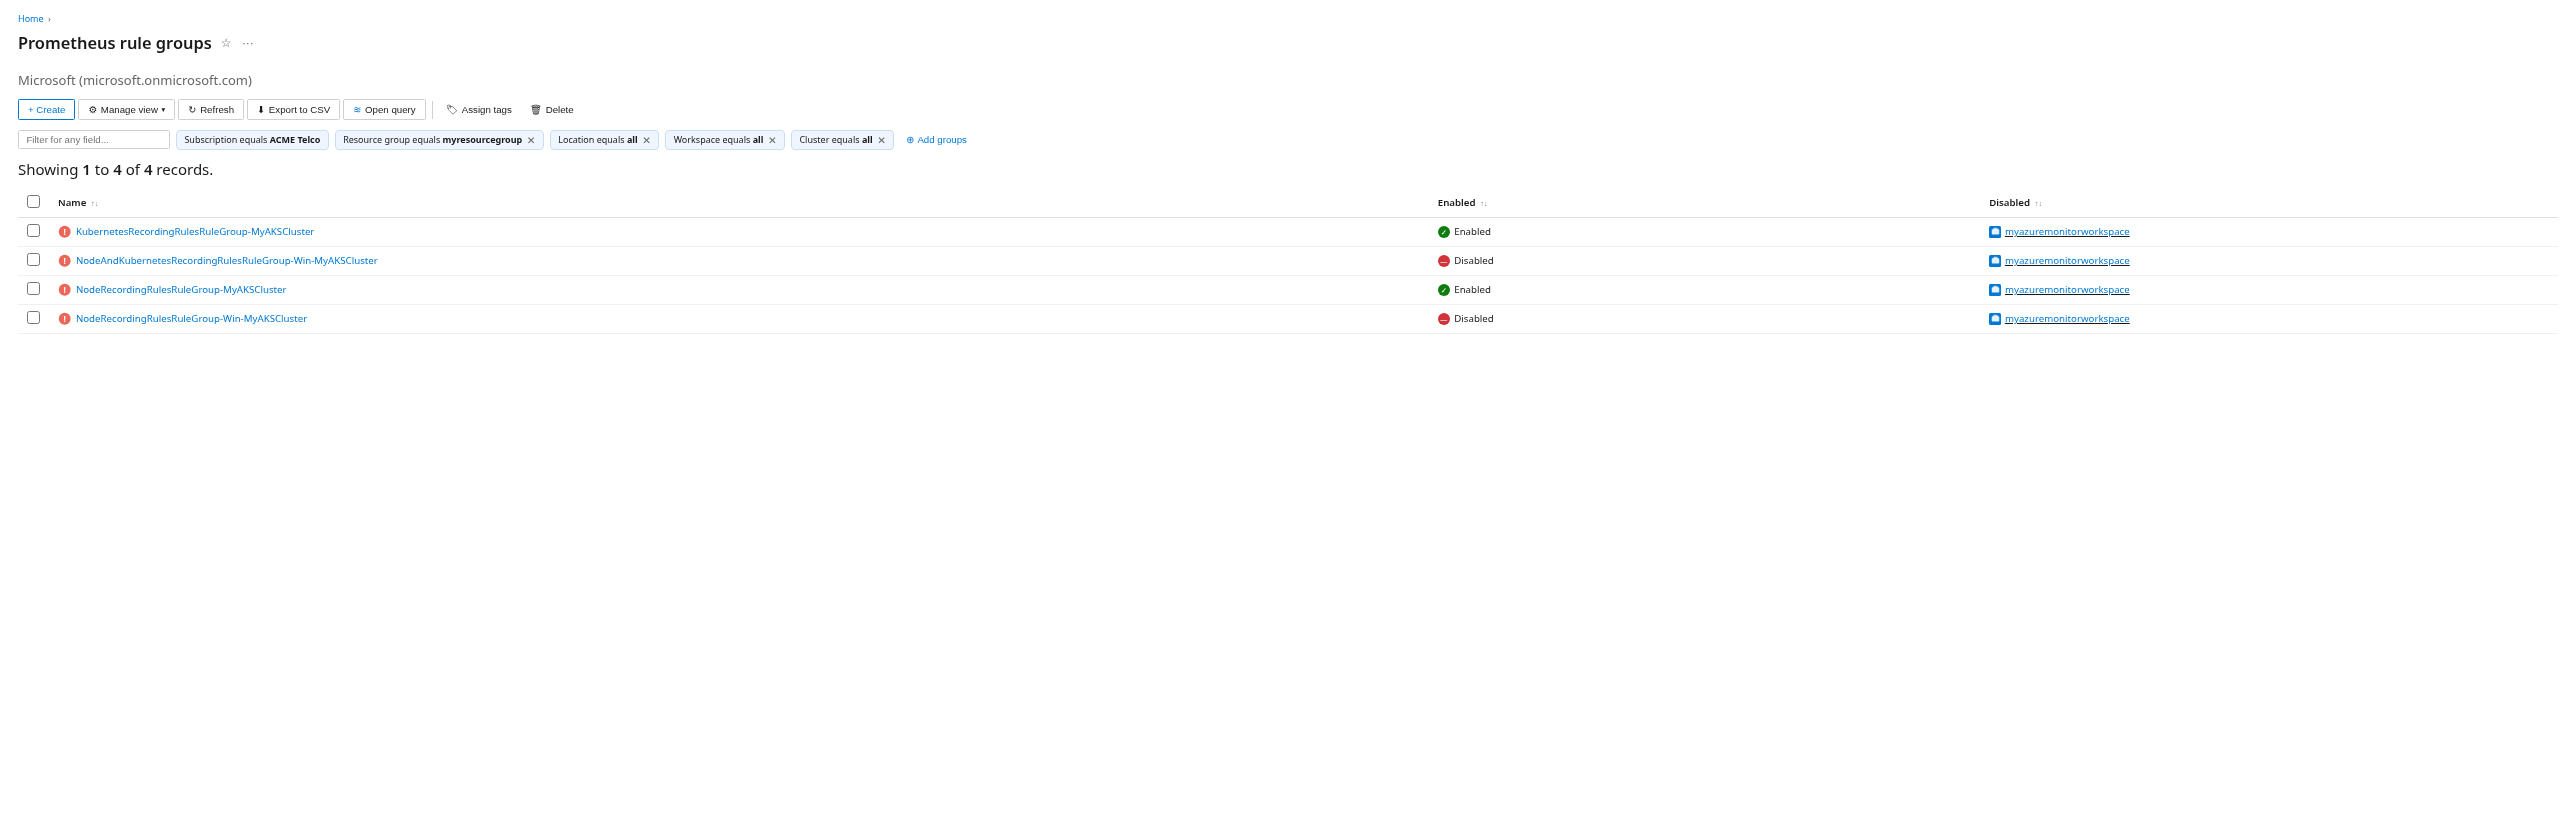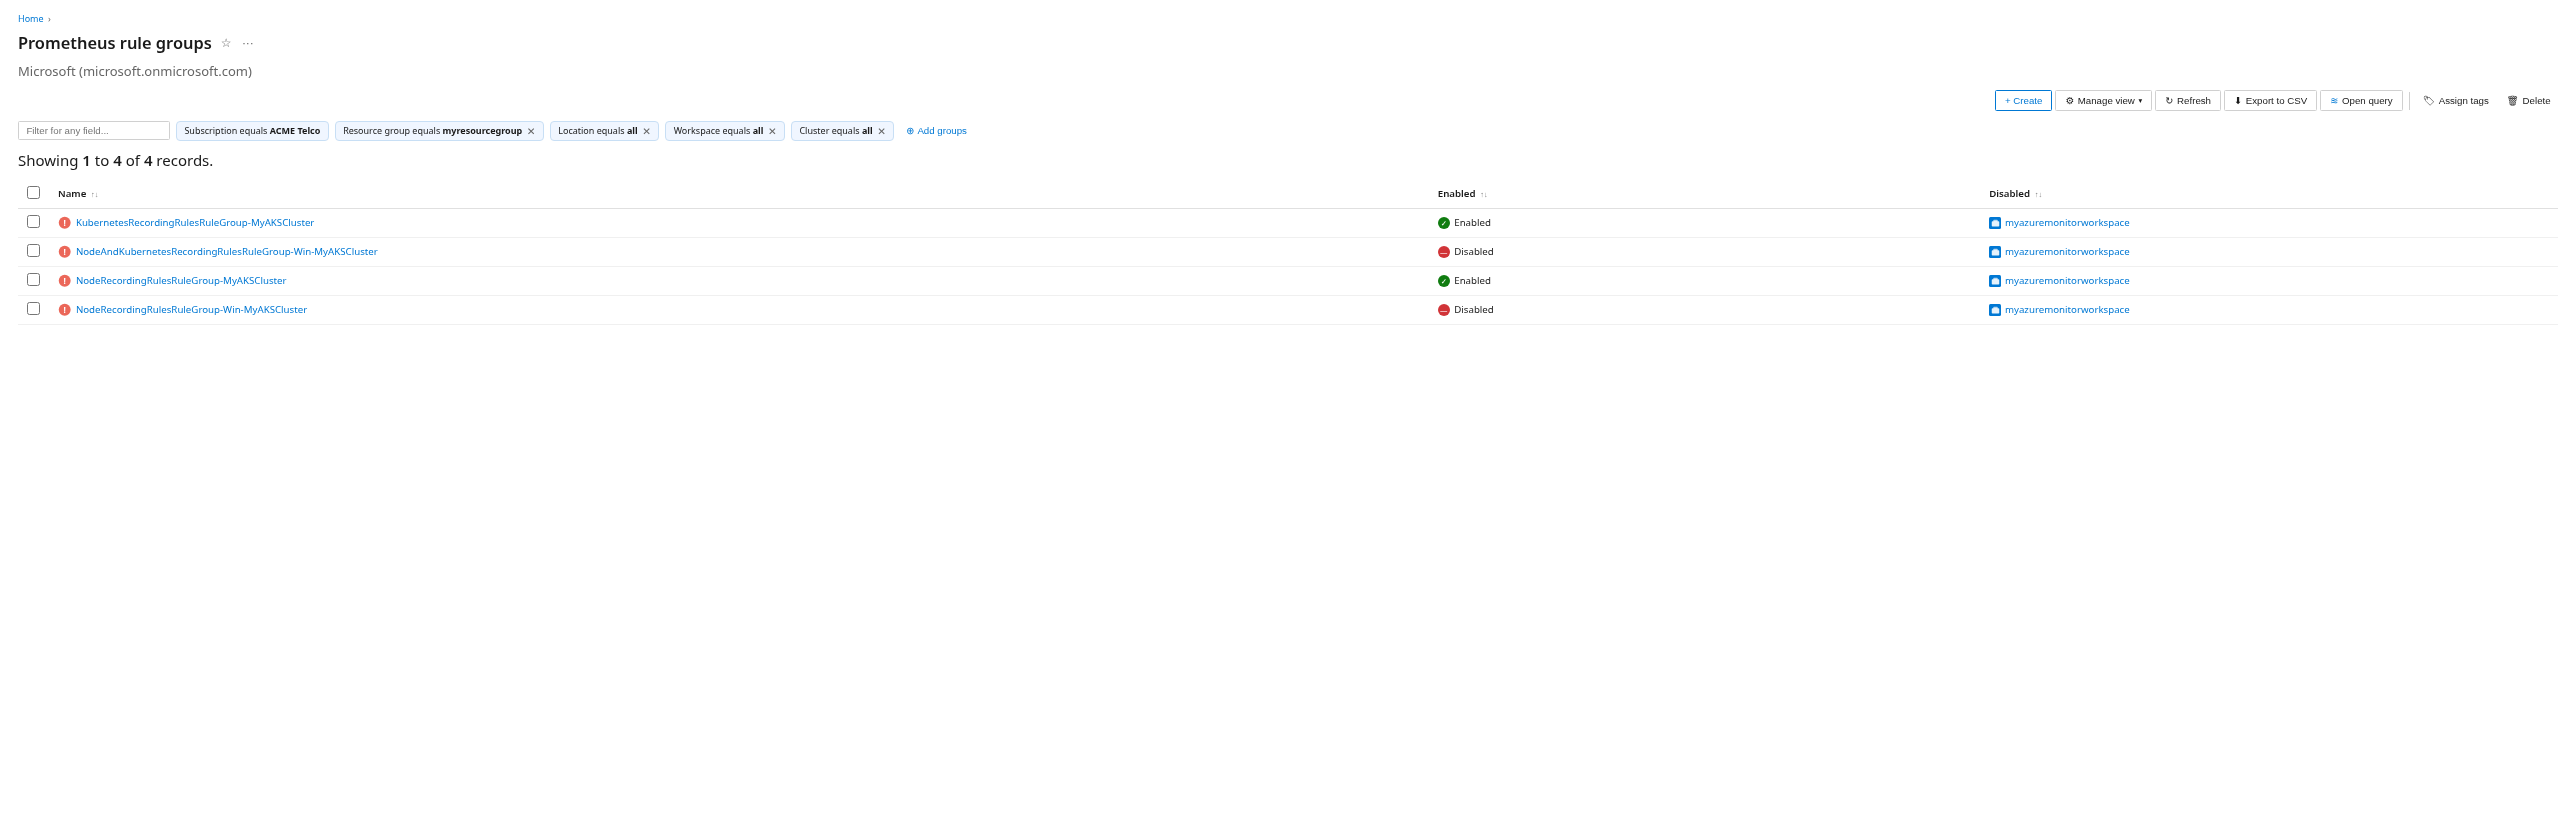--- a/index.html
+++ b/index.html
@@ -17,21 +17,21 @@
       font-size: 9px;
       color: #0078d4;
       margin-bottom: 6px;
       text-align: center;
     }
     .breadcrumb span { color: #666; }
     .page-title-row {
       display: flex;
       align-items: center;
       gap: 7.4px;
-      margin-bottom: 8px;
+      margin-bottom: 17px;
     }
     .page-title {
       font-size: 16.4px;
       font-weight: 600;
       color: #1a1a1a;
     }
     .icon-btn-sm {
       background: none;
       border: none;
       cursor: pointer;
@@ -43,21 +43,20 @@
       font-size: 13px;
       color: #666;
       margin-bottom: 10.4px;
     }
     .toolbar {
       display: flex;
       align-items: center;
       gap: 3px;
       margin-bottom: 10.4px;
       flex-wrap: wrap;
-      justify-content: flex-end;
     }
     .toolbar-btn {
       display: flex;
       align-items: center;
       gap: 3.7px;
       padding: 3.7px 9px;
       background: #fff;
       border: 0.7px solid #d0d0d0;
       border-radius: 1.5px;
       cursor: pointer;
@@ -198,21 +197,22 @@
       height: 12px;
       background: #0078d4;
       border-radius: 1.5px;
       color: #fff;
       font-size: 6.7px;
       margin-right: 3.7px;
       flex-shrink: 0;
     }
     .workspace-cell {
       display: flex;
-      align-items: flex-end;
+      align-items: center;
+      text-decoration: underline;
     }
     .rule-group-icon {
       width: 13.4px;
       height: 13.4px;
       flex-shrink: 0;
     }
     .name-cell {
       display: flex;
       align-items: center;
       gap: 4.5px;

